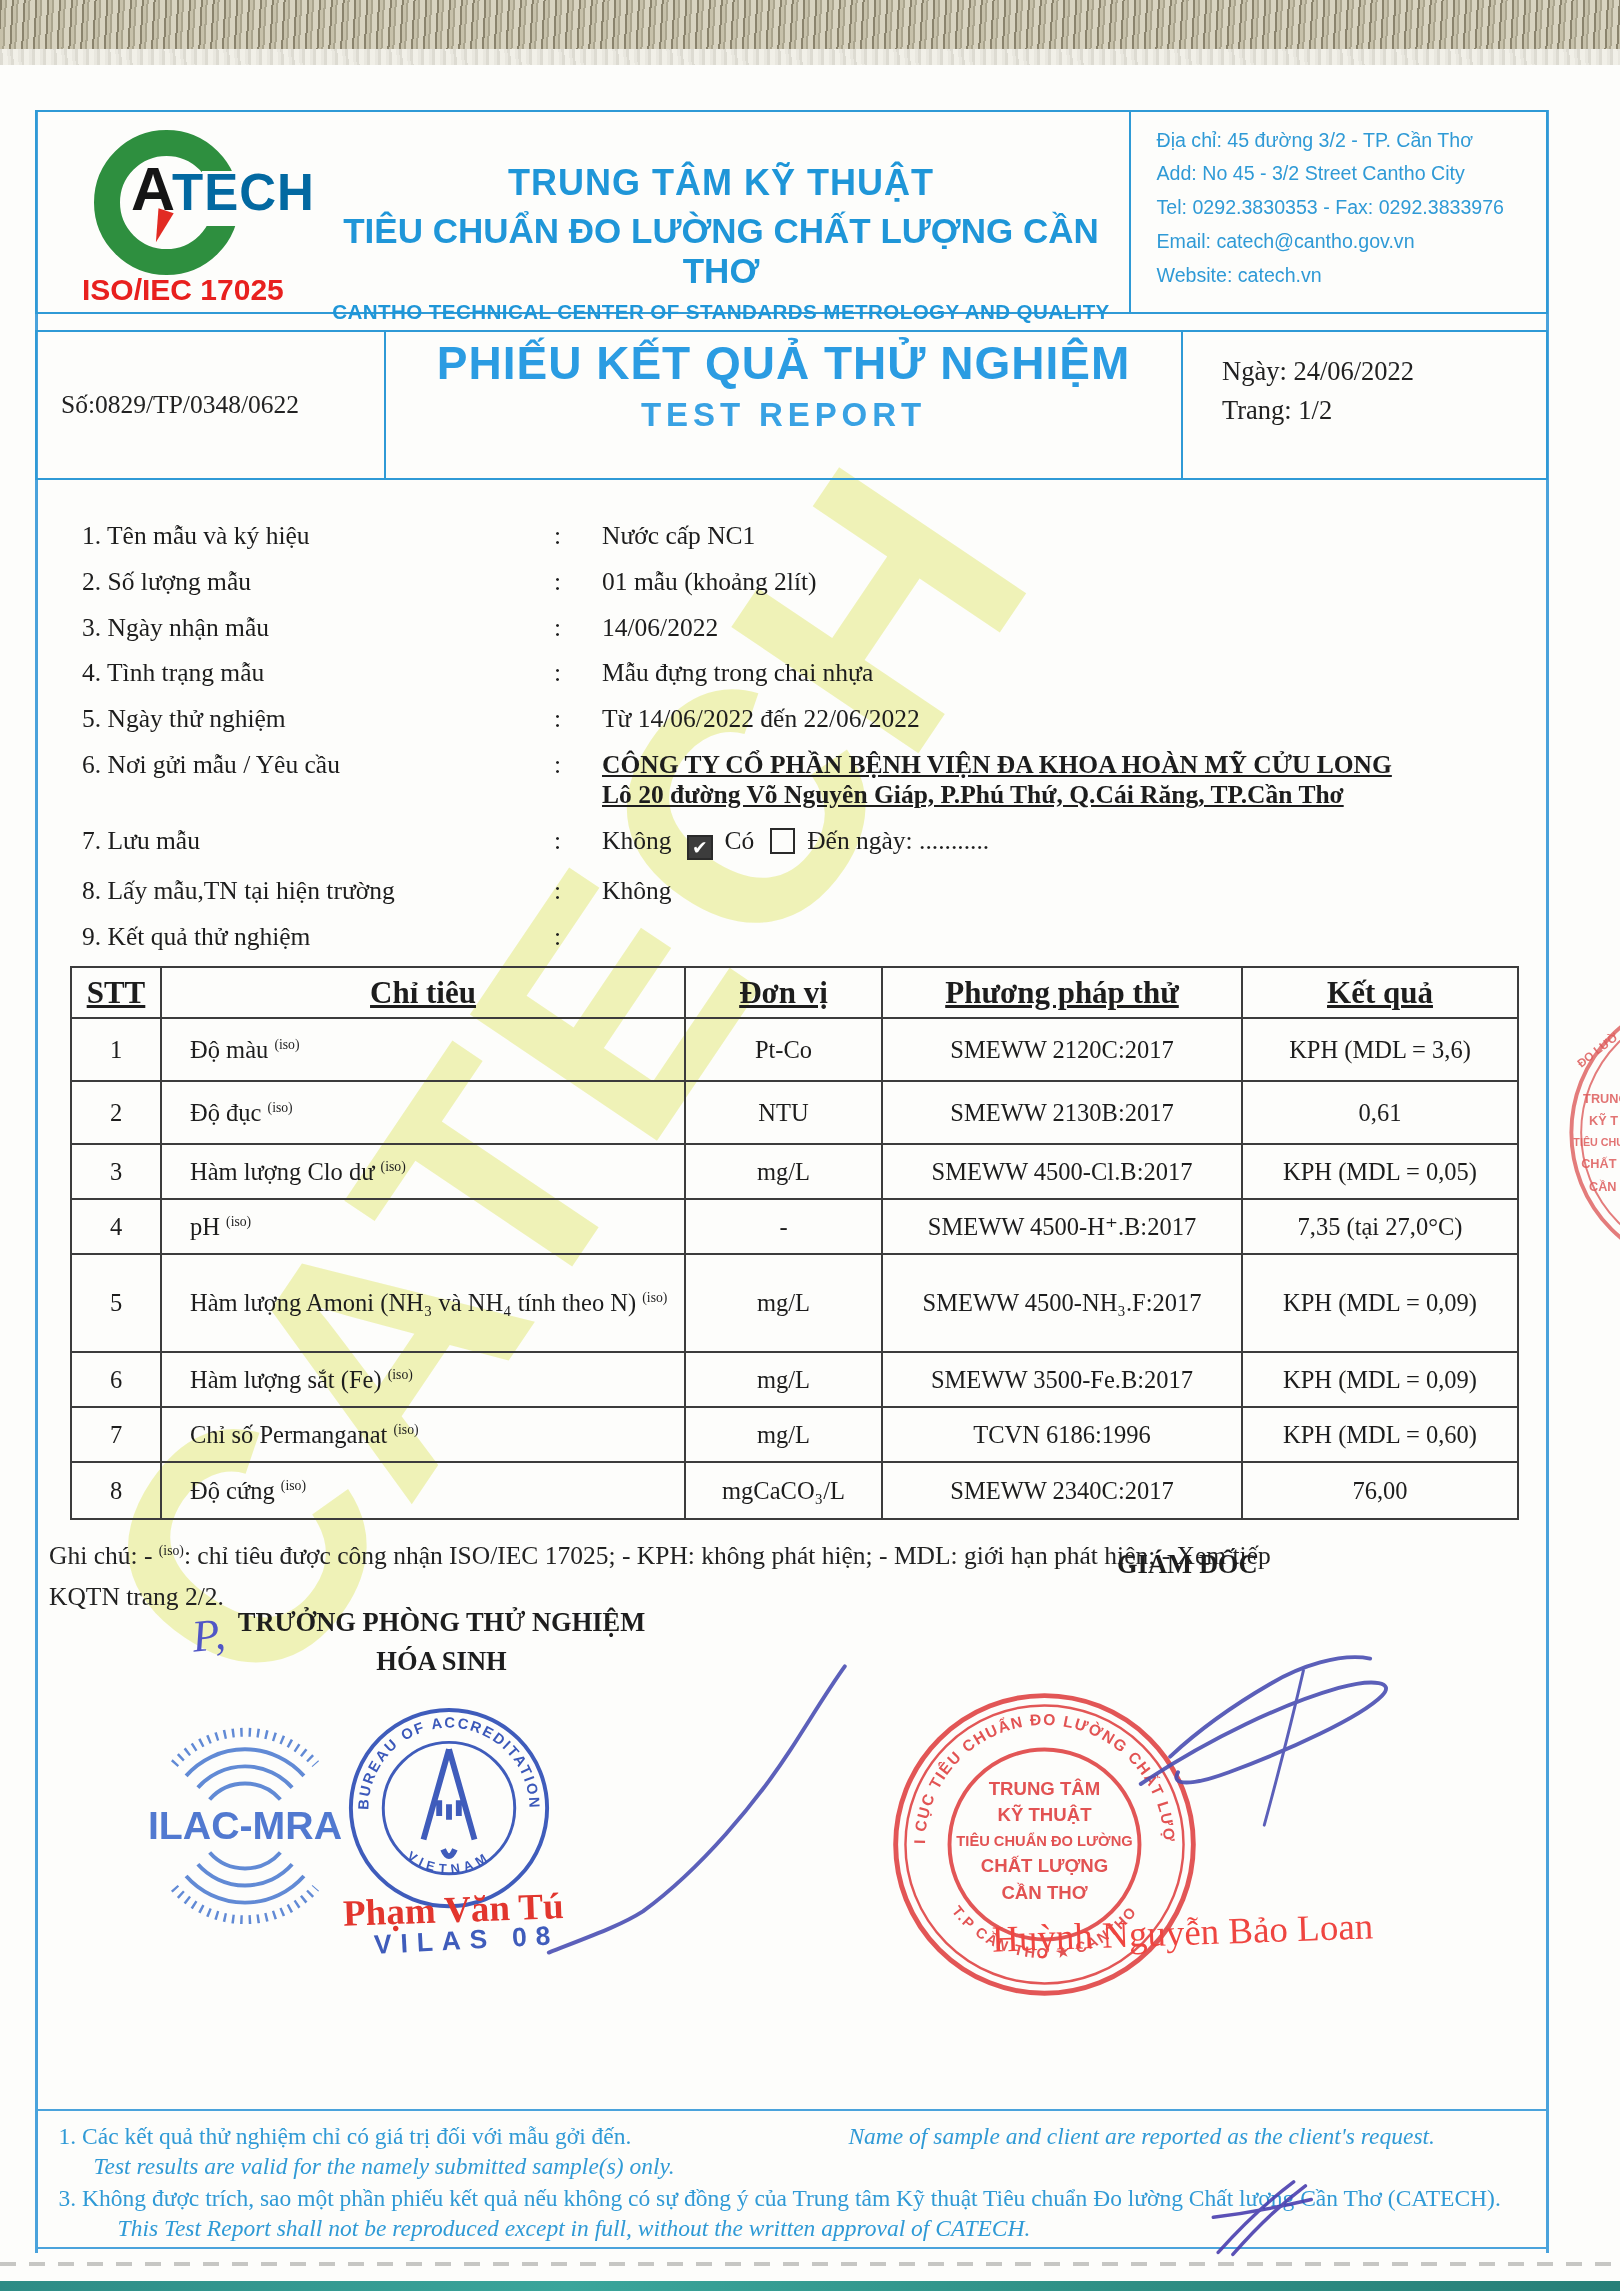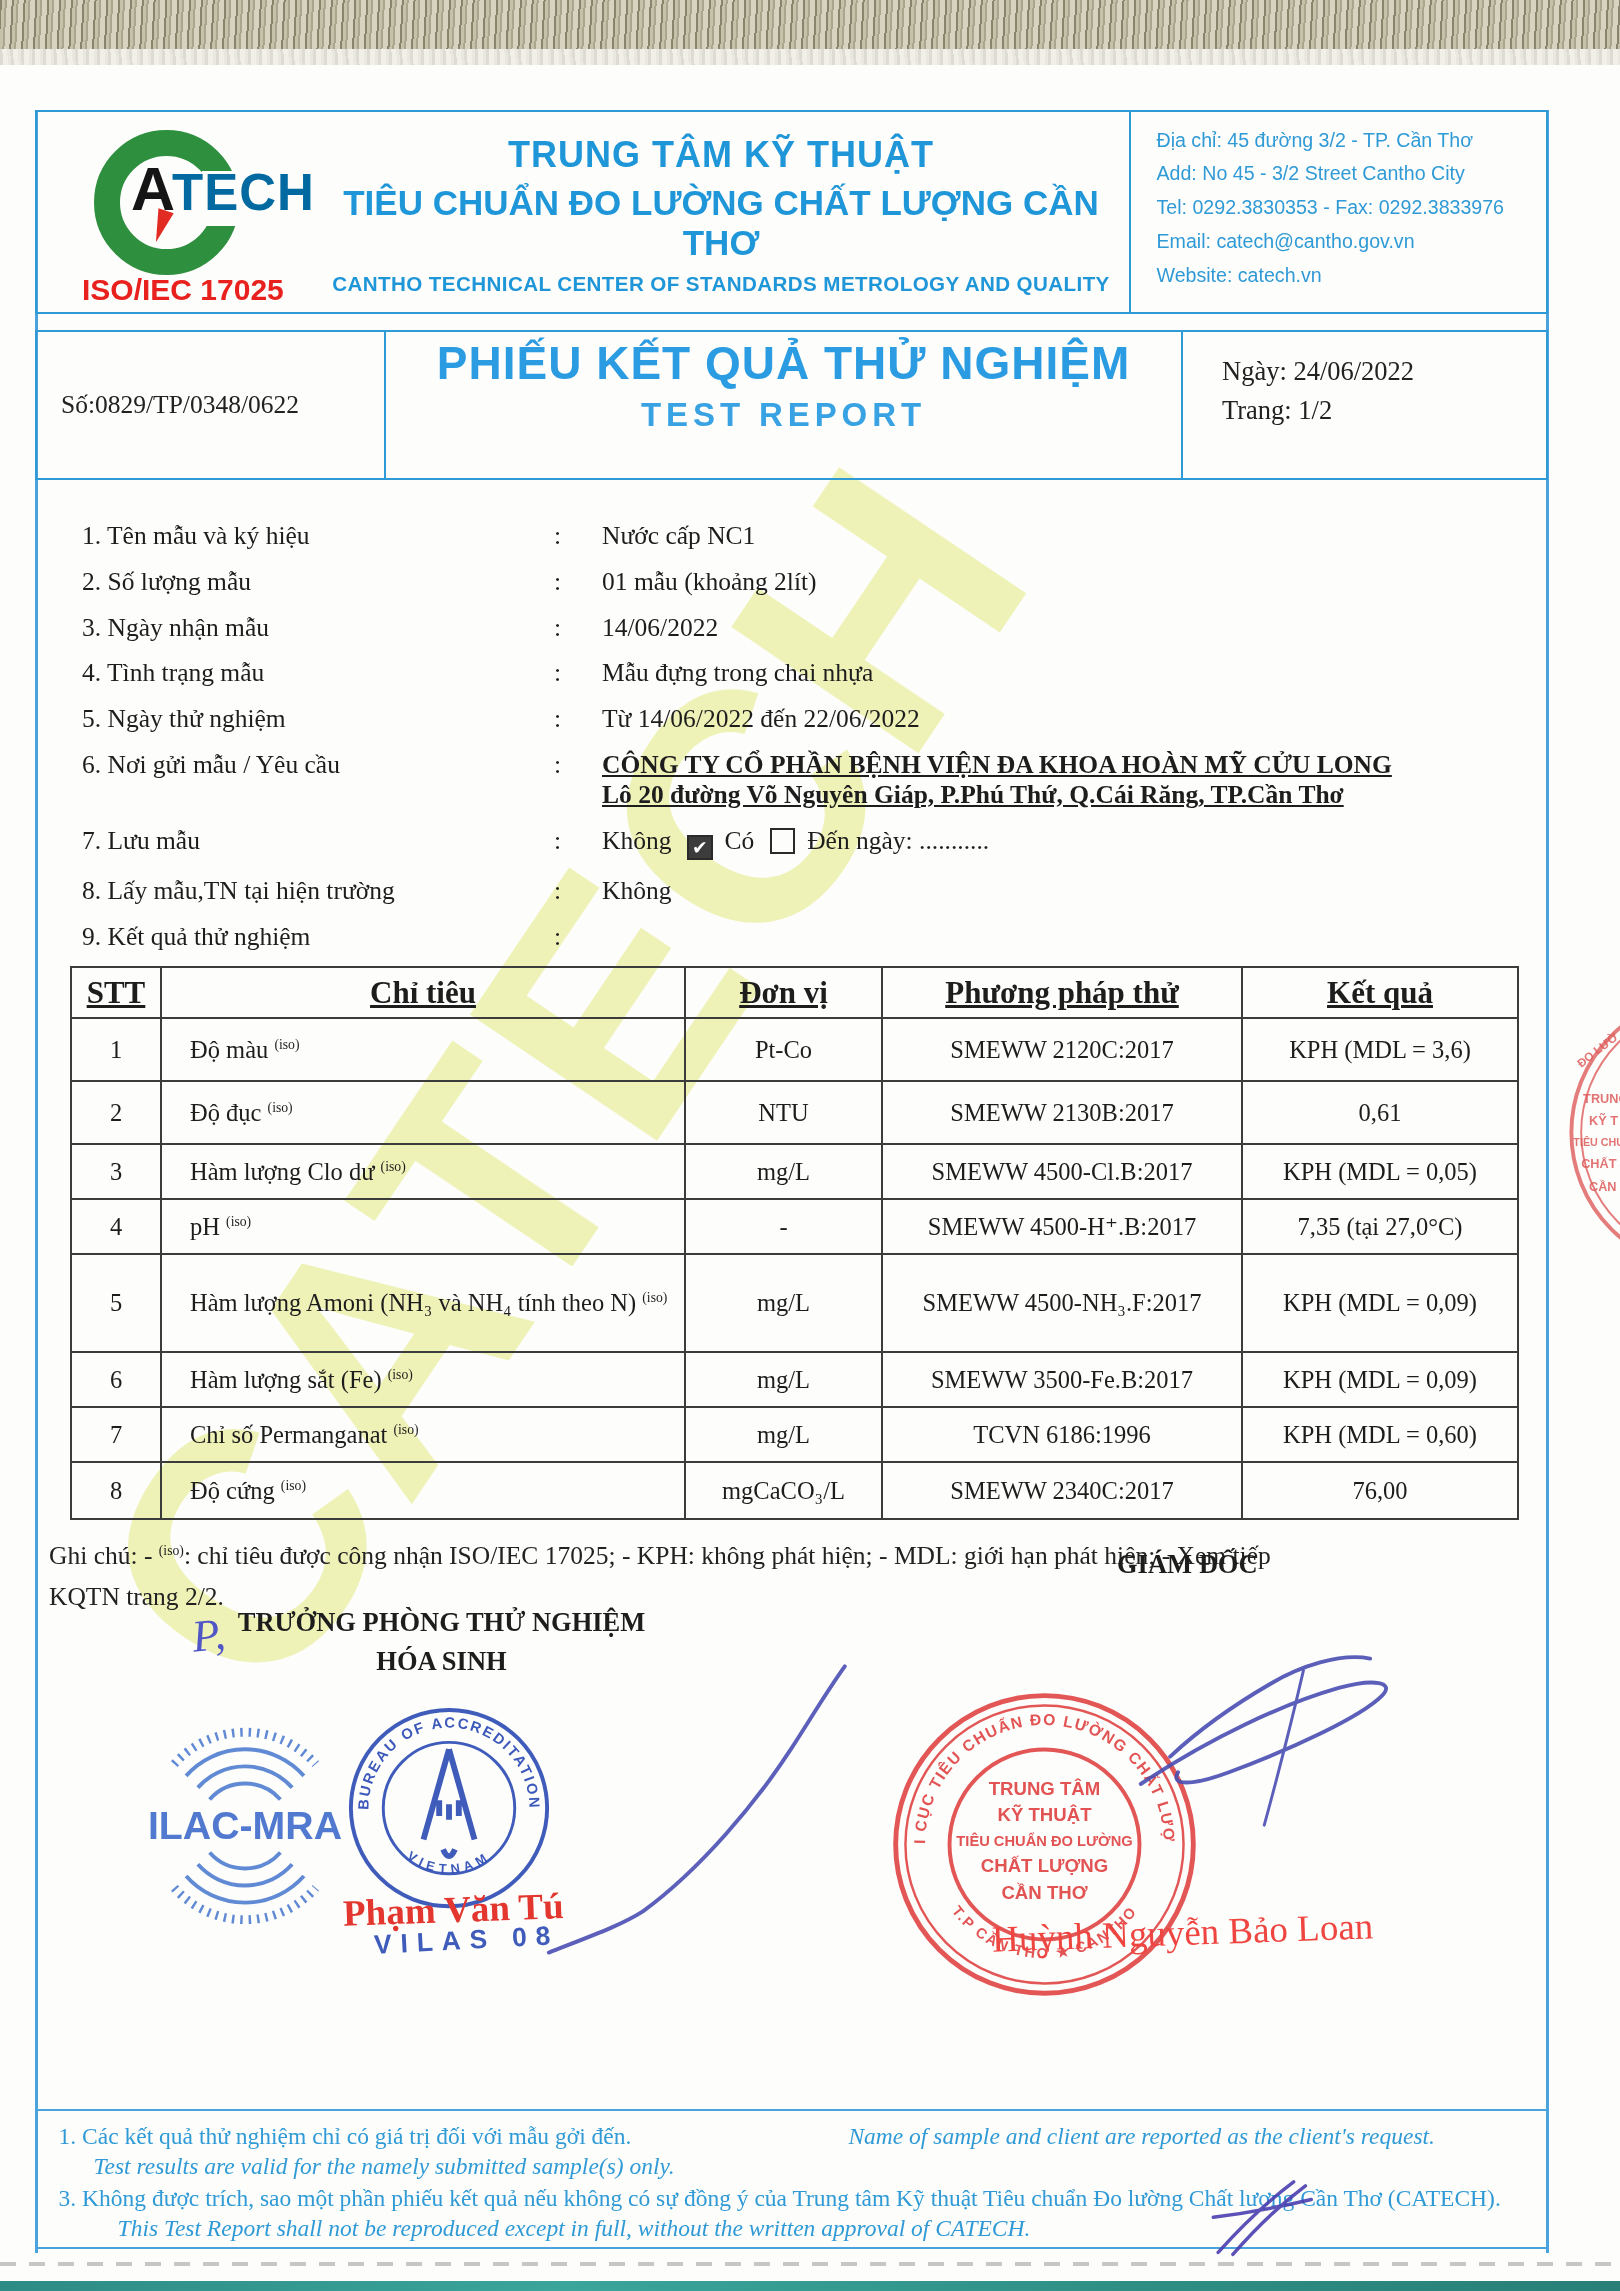--- a/index.html
+++ b/index.html
@@ -54,21 +54,21 @@
   .logo-a{ position:absolute; left:94px; top:47px; font-family:"Liberation Sans",sans-serif;
     font-weight:bold; font-size:61px; color:#151515; line-height:1; }
   .logo-bolt{ position:absolute; left:116px; top:98px; width:0; height:0;
     border-left:8.8px solid transparent; border-right:8.8px solid transparent;
     border-top:33px solid #e22b23; transform:rotate(18deg); }
   .logo-tech{ position:absolute; left:135px; top:51px; font-family:"Liberation Sans",sans-serif;
     font-weight:bold; font-size:51px; color:#0369a1; letter-spacing:1px; }
   .logo-iso{ position:absolute; left:45px; top:161px; font-family:"Liberation Sans",sans-serif;
     font-weight:bold; font-size:30px; color:#e8201e; }
   .org-wrap{ flex:1; text-align:center; padding-top:21.6px;
-    font-family:"Liberation Sans","DejaVu Sans",sans-serif; color:#1f96d8; }
+    font-family:"Liberation Sans","DejaVu Sans",sans-serif; color:#1f96d8;margin-top:28px; }
   .org-l1{ font-weight:bold; font-size:36px; letter-spacing:1px; }
   .org-l2{ font-weight:bold; font-size:35px; letter-spacing:0; margin-top:7.8px; }
   .org-l3{ font-weight:bold; font-size:20.6px; margin-top:8.8px; letter-spacing:0.4px; }
   .contact-wrap{ width:417px; border-left:2px solid #2f9ad6; padding:11.8px 7.8px 0 25.5px;
     font-family:"Liberation Sans","DejaVu Sans",sans-serif; font-size:19.6px; color:#2f9ad6;
     line-height:1.72; }
 
   
   .title-bar{
     position:absolute; left:35px; top:330px; width:1513px; height:150px; z-index:2;

